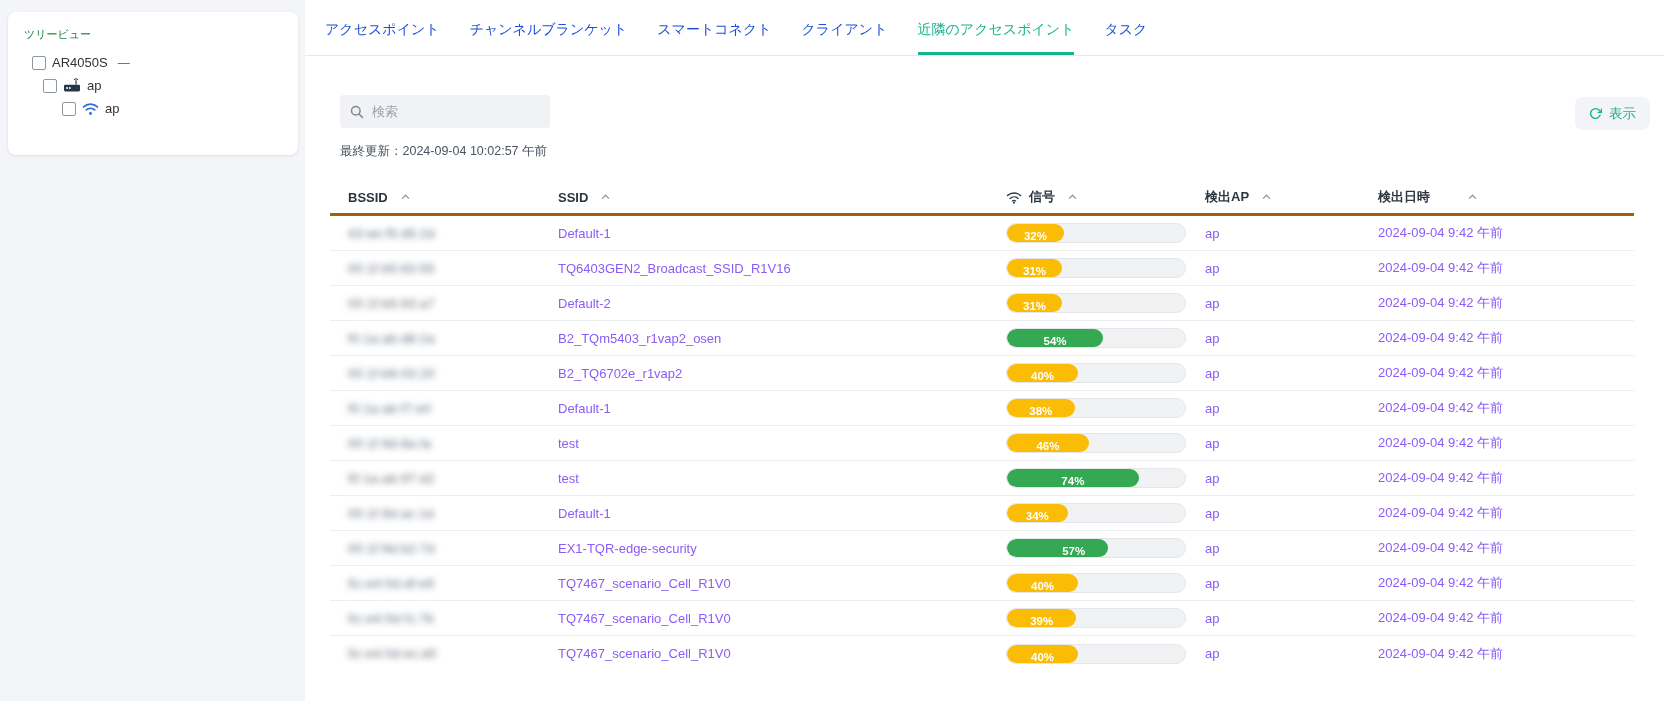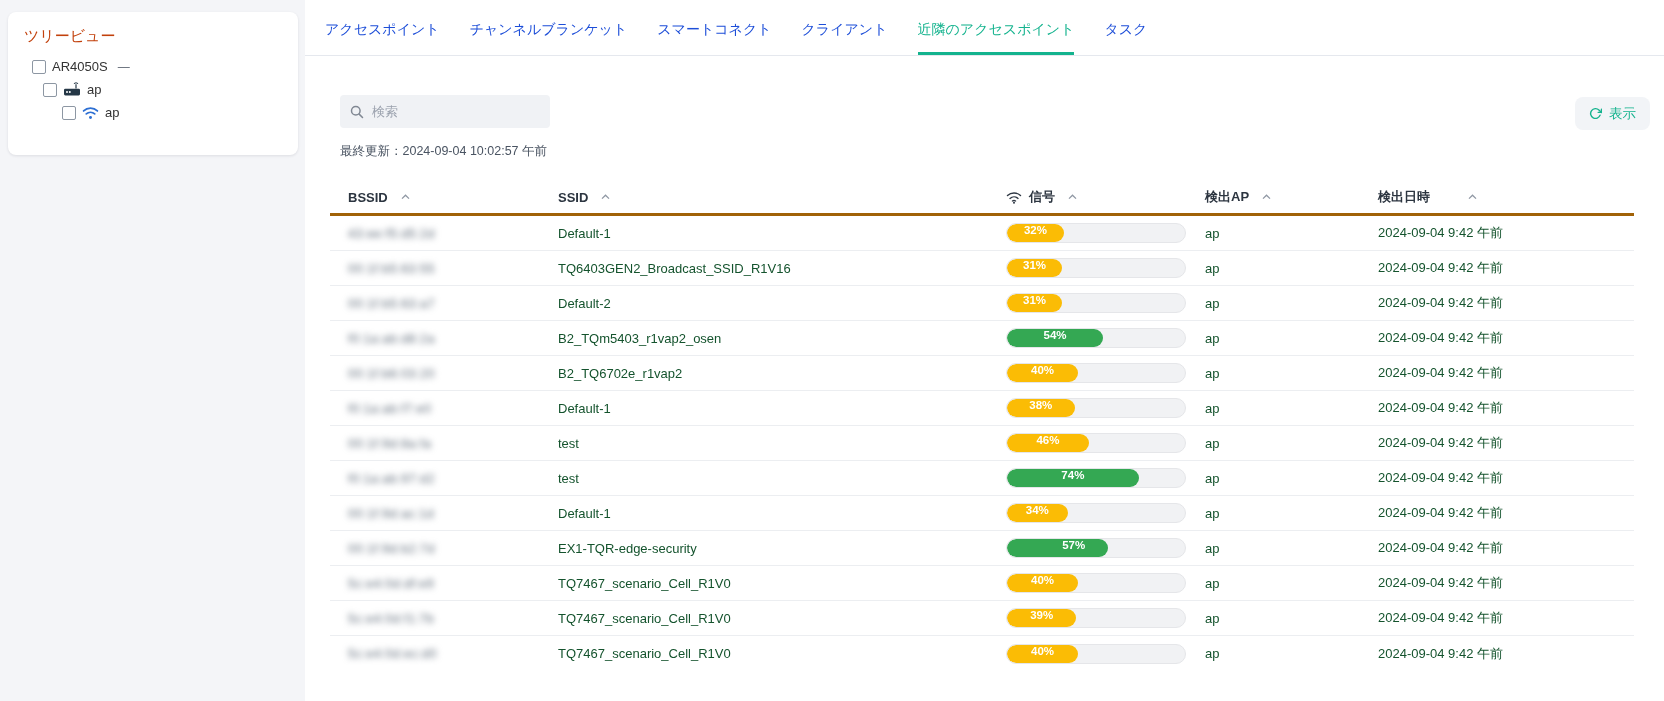--- a/index.html
+++ b/index.html
@@ -12,21 +12,21 @@
     color:#39424f;
   }
 
   
   .tree-card {
     position:absolute; left:8px; top:12px; width:290px; height:143px;
     background:#fff; border-radius:8px;
     box-shadow:0 1px 3px rgba(16,24,40,.10);
     padding:15px 16px;
   }
-  .tree-title { font-size:15px; color:#c2410c; }
+  .tree-title { font-size:11px; color:#15803d; }
   .tree-nodes { margin-top:13px; }
   .tree-node { display:flex; align-items:center; gap:6px; margin-top:8px; font-size:13px; color:#333; }
   .checkbox {
     width:14px; height:14px; flex:none;
     border:1.5px solid #8d97a3; border-radius:2px; background:#fff; cursor:pointer;
   }
   .tree-node .suffix { color:#5f6773; margin-left:4px; font-size:12px; }
   .node-icon { display:inline-flex; align-items:center; }
 
   
@@ -78,27 +78,27 @@
     filter:blur(3px); color:#5e6a78; font-size:12.5px; letter-spacing:.5px;
     user-select:none;
   }
 
   .sig-track {
     width:180px; height:20px; background:#f1f2f4;
     border:1px solid #e5e6e9; border-radius:10px; overflow:hidden;
   }
   .sig-fill {
     height:100%; border-radius:10px;
-    display:flex; align-items:flex-start; justify-content:center;
+    display:flex; align-items:flex-end; justify-content:center;
     color:#fff; font-size:11.5px; font-weight:bold;
   }
   .sig-fill.low  { background:#fbbc05; }
   .sig-fill.high { background:#34a853; }
 
-  .cell-text { color:#14532d; }
+  .cell-text { color:#8b5cf6; }
 </style>
 </head>
 <body>
 
 <div class="tree-card">
   <div class="tree-title">ツリービュー</div>
   <div class="tree-nodes">
       <div class="tree-node" style="padding-left: 8px;">
     <span class="checkbox"></span>
 

